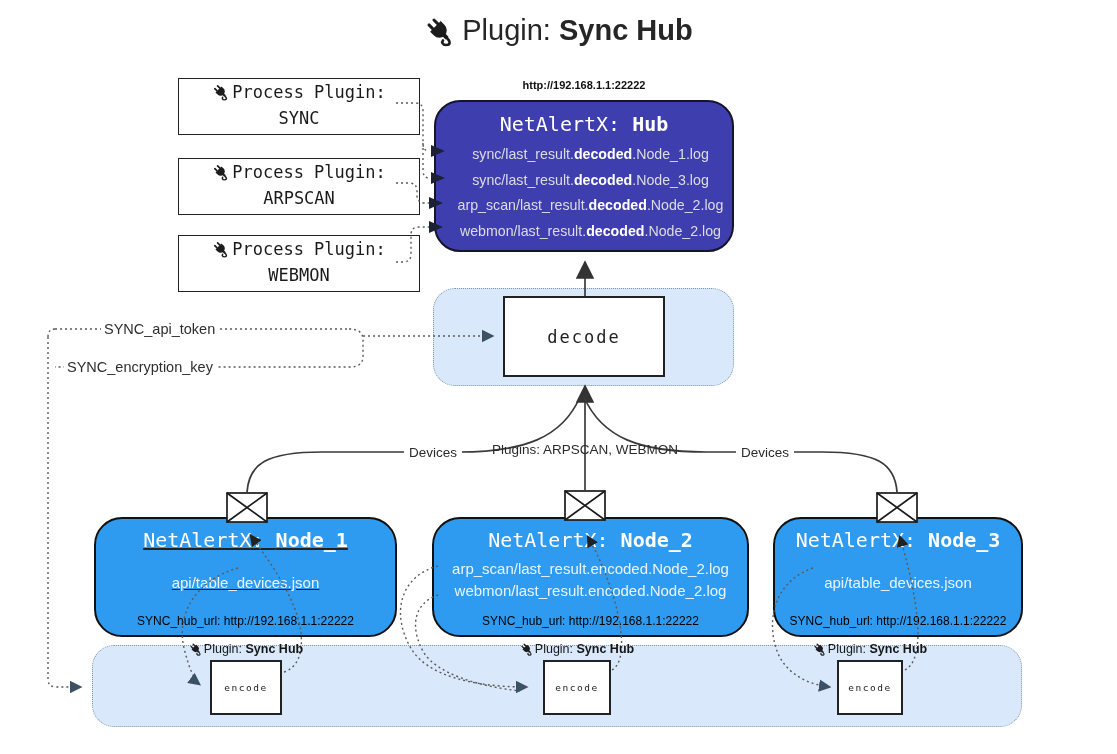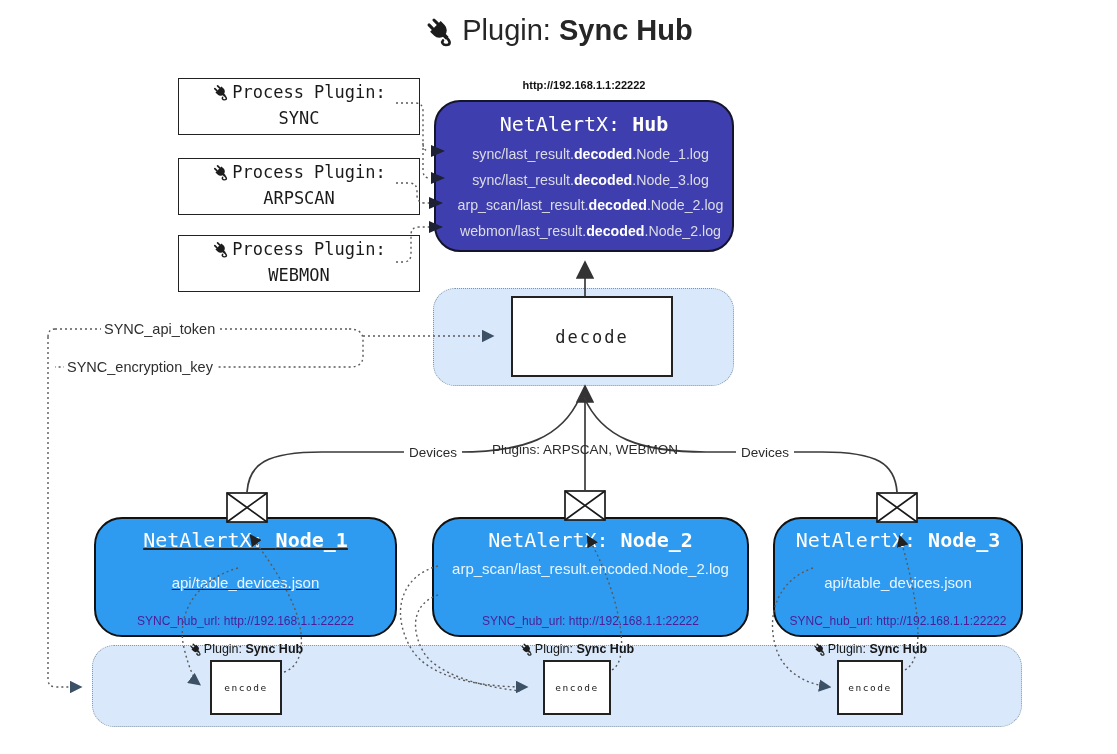--- a/index.html
+++ b/index.html
@@ -24,32 +24,32 @@
   .pbox{left:178px;width:242px;height:57px;background:#fff;border:1.6px solid #222;box-sizing:border-box;
         font-family:"DejaVu Sans Mono",monospace;font-size:17px;color:#1a1a1a;text-align:center;line-height:1.55;}
   .pbox .plug{vertical-align:-3px;margin-right:2px;}
   
   .token{font-size:14.5px;color:#2e2e2e;background:#fff;padding:0 3px;z-index:6;}
   
   .panel{background:#d9e9fb;border:1.6px dotted #7d95ad;border-radius:22px;box-sizing:border-box;}
   #decode-wrap{left:433px;top:288px;width:301px;height:98px;}
   .white-box{background:#fff;border:2px solid #222;box-sizing:border-box;display:flex;
              align-items:center;justify-content:center;font-family:"DejaVu Sans Mono",monospace;color:#222;}
-  #decode-box{left:503px;top:296px;width:162px;height:81px;font-size:17px;letter-spacing:2px;margin-left:8px;}
+  #decode-box{left:503px;top:296px;width:162px;height:81px;font-size:17px;letter-spacing:2px;}
   
   .edge-label{transform:translate(-50%,-50%);font-size:13.5px;color:#2b2b2b;white-space:nowrap;z-index:6;}
   .edge-label.bg{background:#fff;padding:0 5px;}
   
   .node{top:517px;height:120px;background:#2e9bf0;border:2px solid #111;border-radius:28px;
         box-sizing:border-box;text-align:center;}
   .node .node-title{margin-top:9px;font-family:"DejaVu Sans Mono",monospace;font-size:20px;color:#fff;}
   .node .node-title b{font-weight:700;}
   .node-file{font-size:15px;color:#e9f4ff;white-space:nowrap;}
   .node .hub-url-line{position:absolute;bottom:7px;left:0;width:100%;text-align:center;
-        font-size:12px;color:#4c1d95;}
+        font-size:12px;color:#000000;}
   #node-1{left:94px;width:303px;text-decoration:underline;}
   #node-2{left:432px;width:317px;border-radius:28px;}
   #node-3{left:773px;width:250px;}
   #node-1 .node-file,#node-3 .node-file{margin-top:22px;}
   #node-2 .node-file{margin-top:5px;}
   #node-2 .files{margin-top:8px;}
   
   #band{left:92px;top:645px;width:930px;height:82px;border-color:#8697a7;}
   .enc-label{transform:translateX(-50%);top:642px;font-size:12.5px;color:#161616;white-space:nowrap;z-index:6;}
   .enc-label b{font-weight:700;}
@@ -125,20 +125,21 @@
 
   <div class="abs node" id="node-1">
     <div class="node-title"><span>NetAlertX: </span><b>Node_1</b></div>
     <div class="node-file">api/table_devices.json</div>
     <div class="hub-url-line">SYNC_hub_url: http://192.168.1.1:22222</div>
   </div>
   <div class="abs node" id="node-2">
     <div class="node-title"><span>NetAlertX: </span><b>Node_2</b></div>
     <div class="files">
       <div class="node-file">arp_scan/last_result.encoded.Node_2.log</div>
+      <div class="node-file">webmon/last_result.encoded.Node_2.log</div>
     </div>
     <div class="hub-url-line">SYNC_hub_url: http://192.168.1.1:22222</div>
   </div>
   <div class="abs node" id="node-3">
     <div class="node-title"><span>NetAlertX: </span><b>Node_3</b></div>
     <div class="node-file">api/table_devices.json</div>
     <div class="hub-url-line">SYNC_hub_url: http://192.168.1.1:22222</div>
   </div>
 
   <div class="abs panel" id="band"></div>

